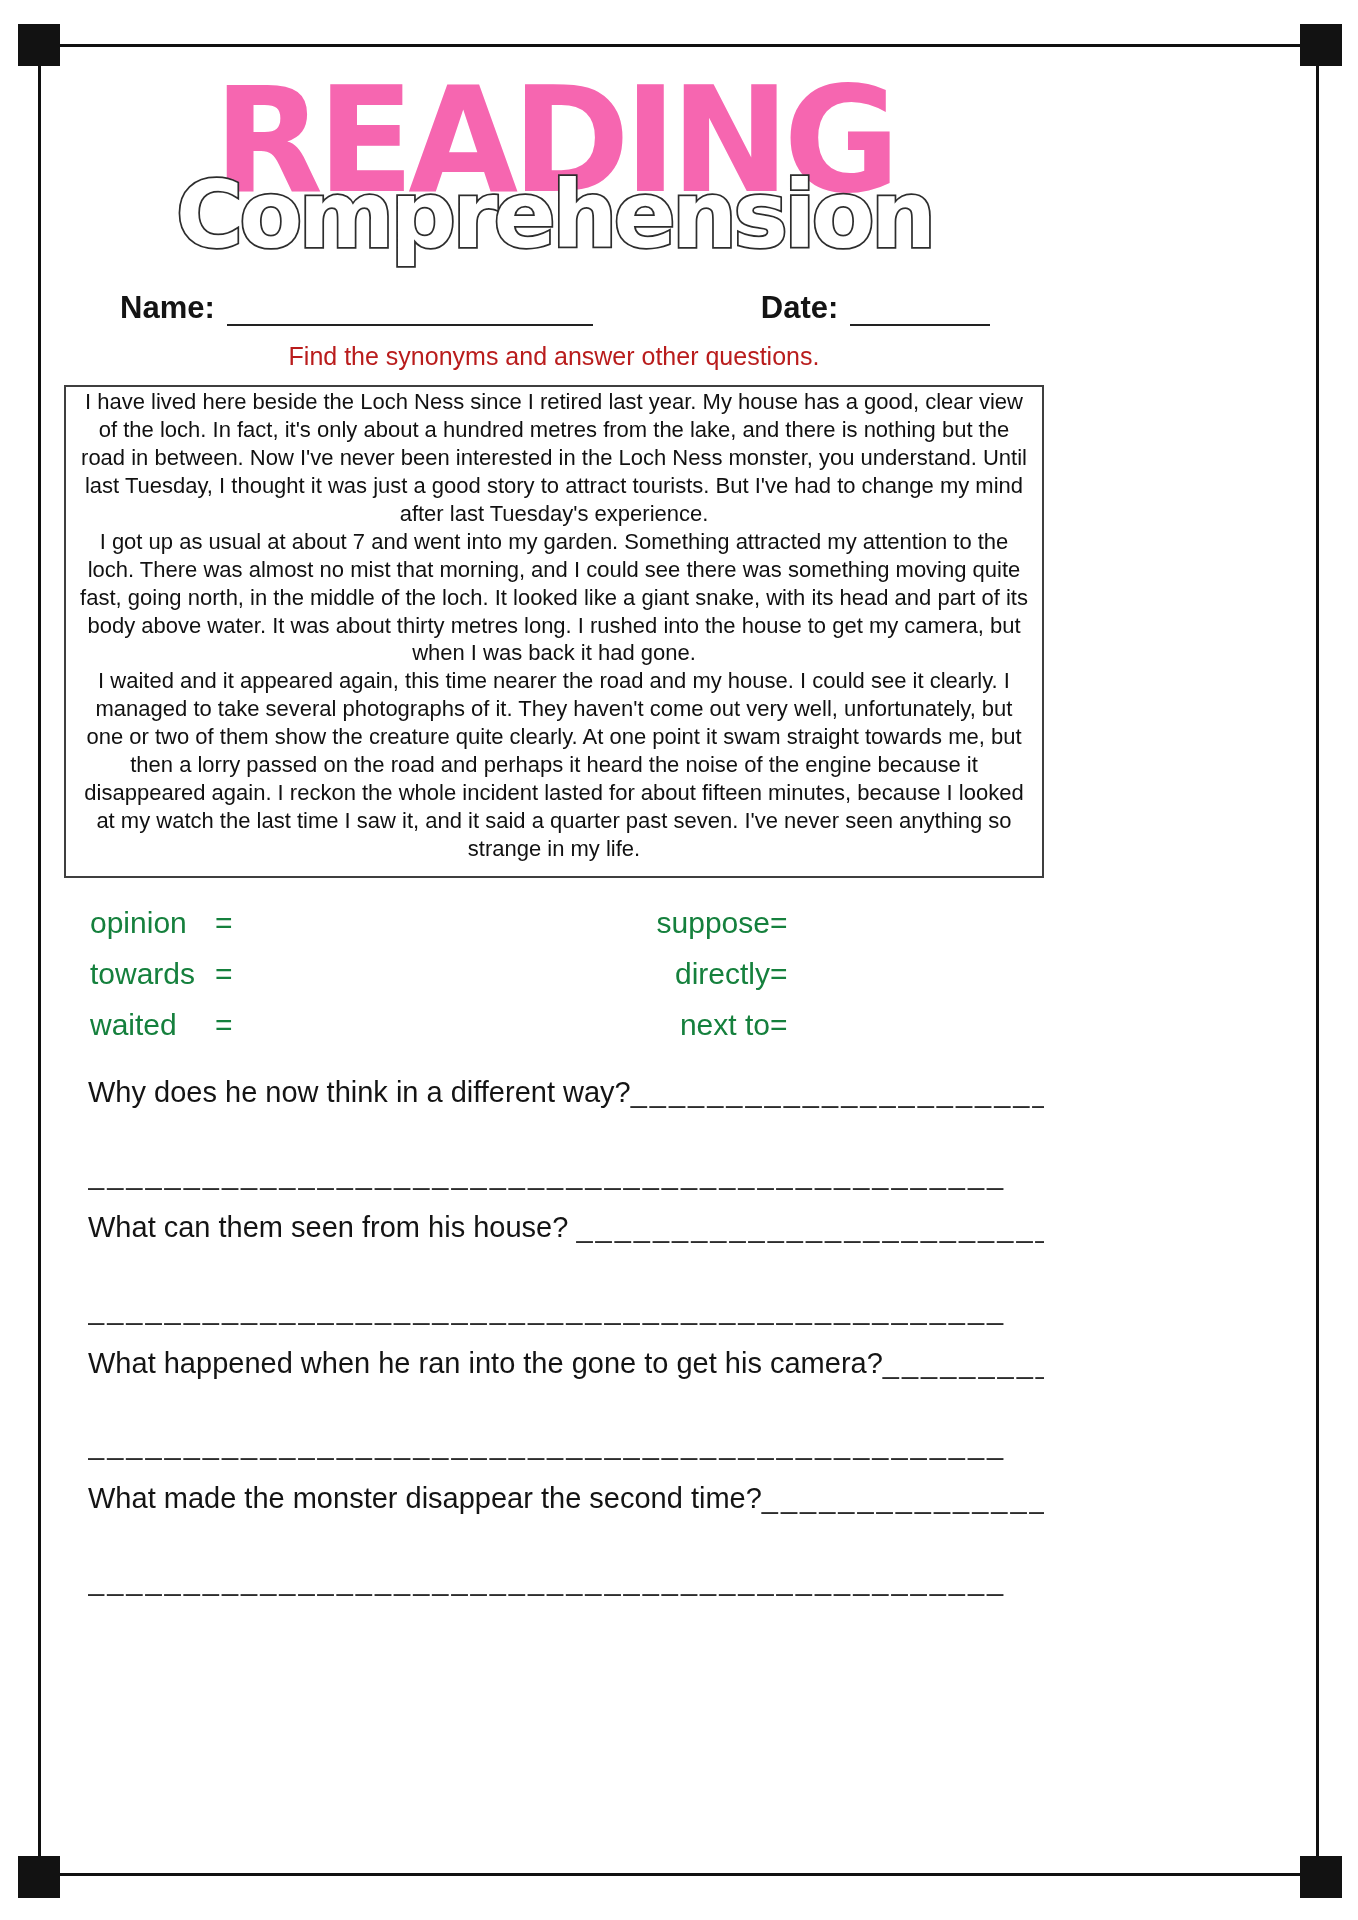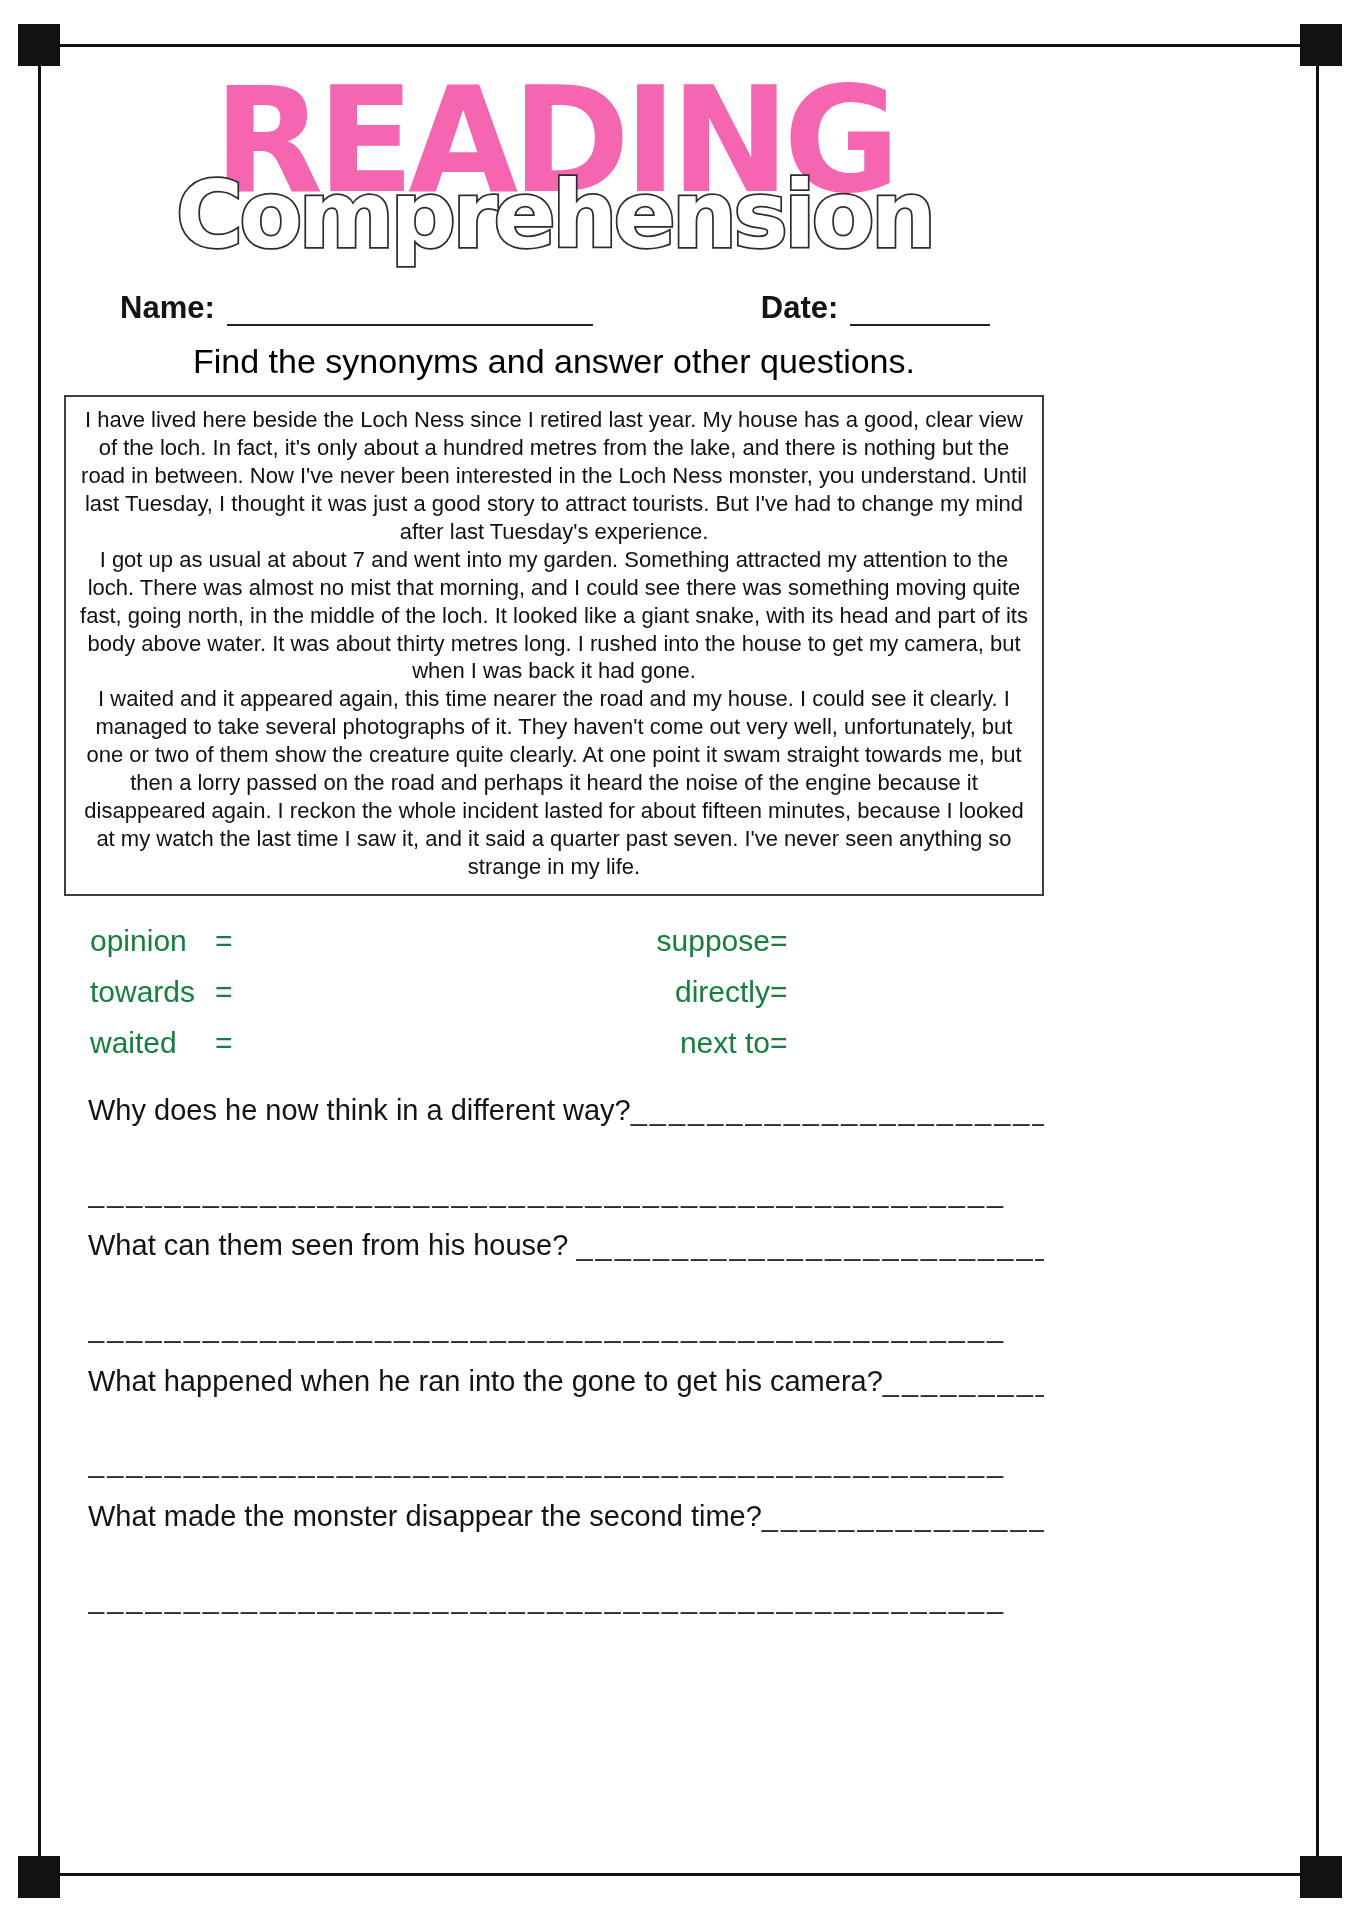--- a/index.html
+++ b/index.html
@@ -62,28 +62,28 @@
   }
   .name-date-row .label-name { margin-left: 56px; }
   .name-date-row .label-date { margin-left: 168px; }
   .uline { border-bottom: 2px solid #222; height: 38px; display: inline-block; }
   .uline.name-uline { width: 366px; margin-left: 12px; }
   .uline.date-uline { width: 140px; margin-left: 12px; }
 
   .instruction {
     margin-top: 16px;
     text-align: center;
-    font-size: 34px;
-    color: #000000;
+    font-size: 25px;
+    color: #b91c1c;
   }
 
   .passage-box {
     margin-top: 14px;
     border: 2px solid #3f3f3f;
-    padding: 9px 10px 13px 10px;
+    padding: 1px 10px 13px 10px;
     font-size: 22px;
     line-height: 1.27;
     text-align: center;
     color: #111111;
   }
   .passage-box p { margin: 0; }
 
   .synonyms { margin-top: 28px; margin-left: 26px; font-size: 30px; color: #15803d; }
   .syn-row { display: flex; align-items: baseline; margin-bottom: 17px; }
   .syn-row .w-left  { width: 125px; }

